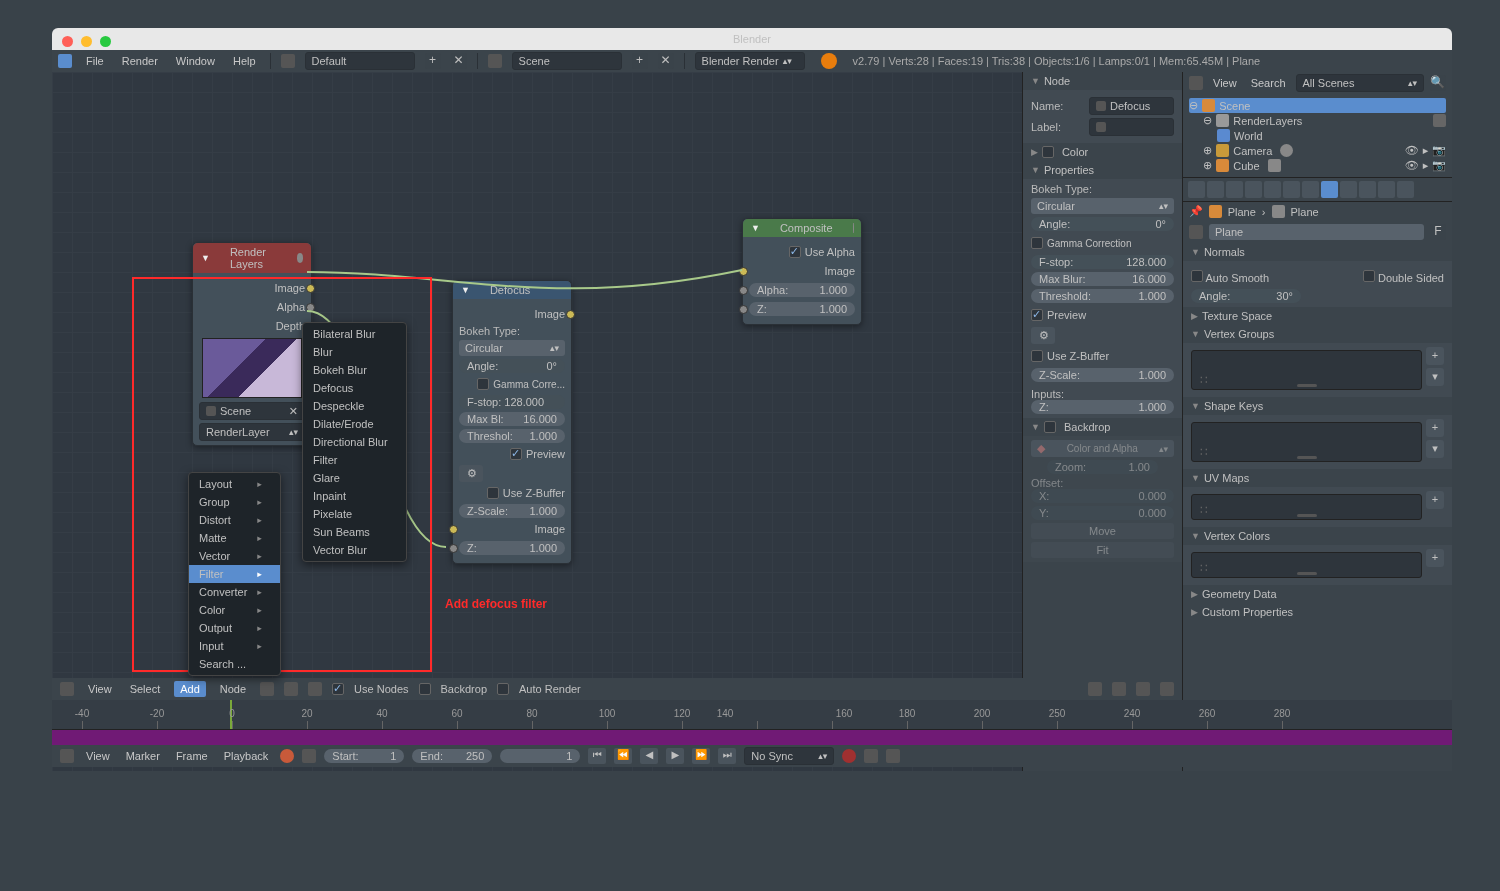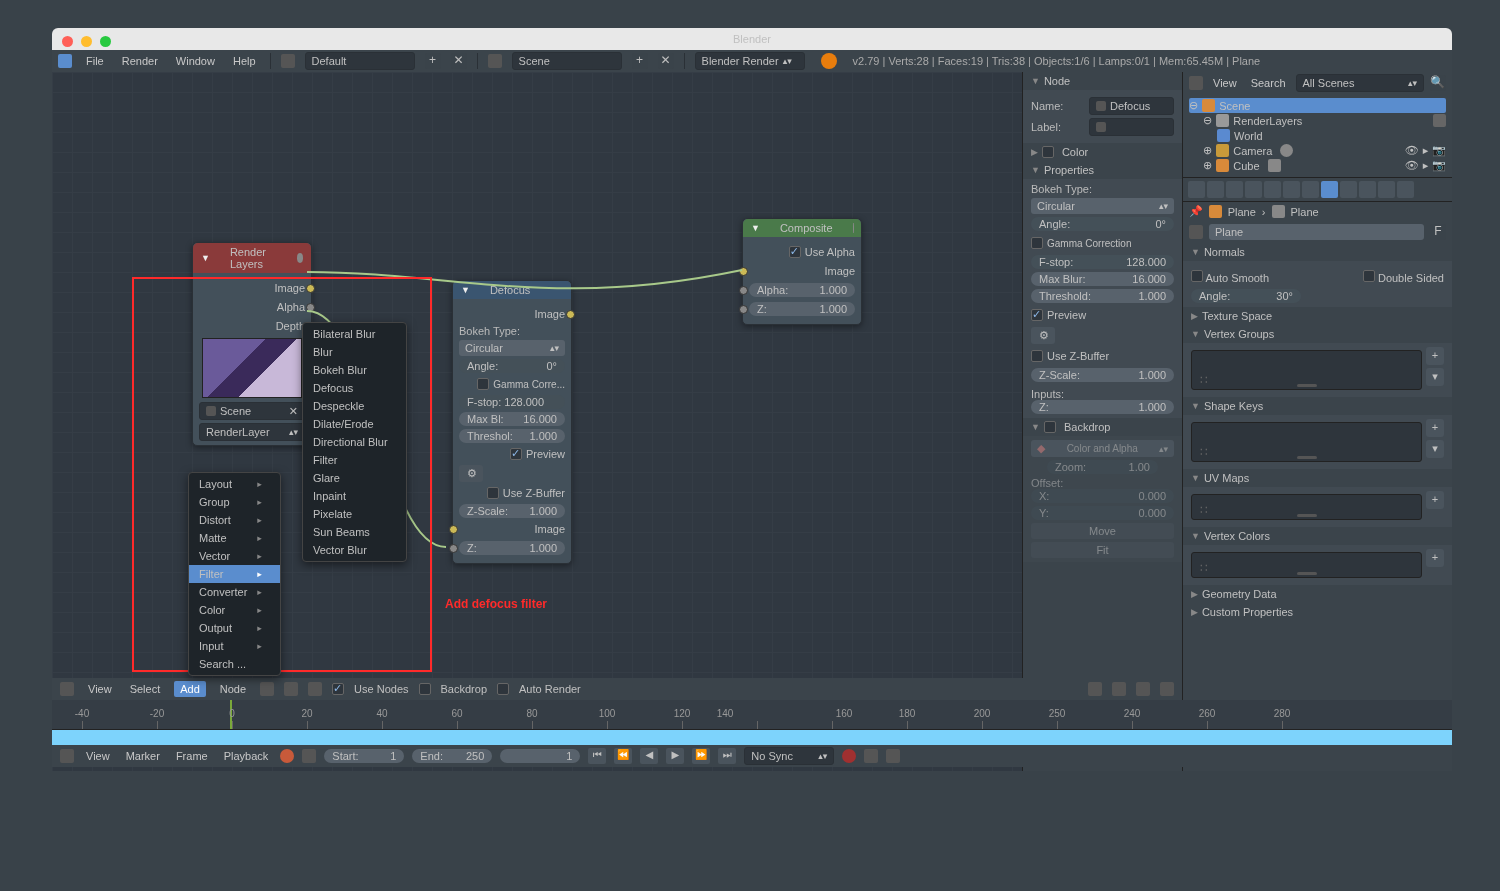--- a/index.html
+++ b/index.html
@@ -48,21 +48,21 @@
 
 .ctx{position:absolute;background:#1e2429;border:1px solid #444;border-radius:4px;padding:2px 0;box-shadow:0 3px 10px rgba(0,0,0,.5);z-index:20}
 .ctx-item{padding:3px 18px 3px 10px;color:#ccc;cursor:pointer;display:flex;justify-content:space-between;align-items:center;min-width:90px}
 .ctx-item:hover,.ctx-item.hover{background:#5a8dce;color:#fff}
 .ctx-arrow::after{content:"▸";font-size:9px;margin-left:10px;color:#888}
 .ctx-item.hover.ctx-arrow::after{color:#fff}
 .red-box{position:absolute;border:2px solid #ff2a2a;pointer-events:none;z-index:15}
 .red-label{position:absolute;color:#ff2a2a;font-size:12px;font-weight:bold;z-index:16}
 
 .bot1{position:absolute;left:52px;right:318px;top:678px;height:22px;background:#3b444b;display:flex;align-items:center;gap:10px;padding:0 8px}
-.timeline{position:absolute;left:52px;right:48px;top:700px;height:45px;background:#7dd3fc}
+.timeline{position:absolute;left:52px;right:48px;top:700px;height:45px;background:#701a75}
 .tl-ruler{height:30px;position:relative;border-bottom:1px solid #222;background:#353d45}
 .tl-tick{position:absolute;bottom:0;width:1px;height:8px;background:#666}
 .tl-label{position:absolute;bottom:10px;font-size:10px;color:#999;transform:translateX(-50%)}
 .playhead{position:absolute;top:0;bottom:0;width:2px;background:#7aa93a}
 .bot2{position:absolute;left:52px;right:48px;top:745px;height:22px;background:#3b444b;display:flex;align-items:center;gap:8px;padding:0 8px}
 .play-btn{width:18px;height:16px;background:#4a545d;border-radius:2px;text-align:center;line-height:14px;cursor:pointer;font-size:10px}
 .outliner-top{height:22px;background:#3b444b;display:flex;align-items:center;gap:6px;padding:0 6px}
 .tree{padding:4px 6px;background:#3b444b}
 .tree-row{display:flex;align-items:center;gap:4px;padding:1px 0}
 .tree-row.sel{background:#5a8dce;color:#fff;border-radius:2px}

